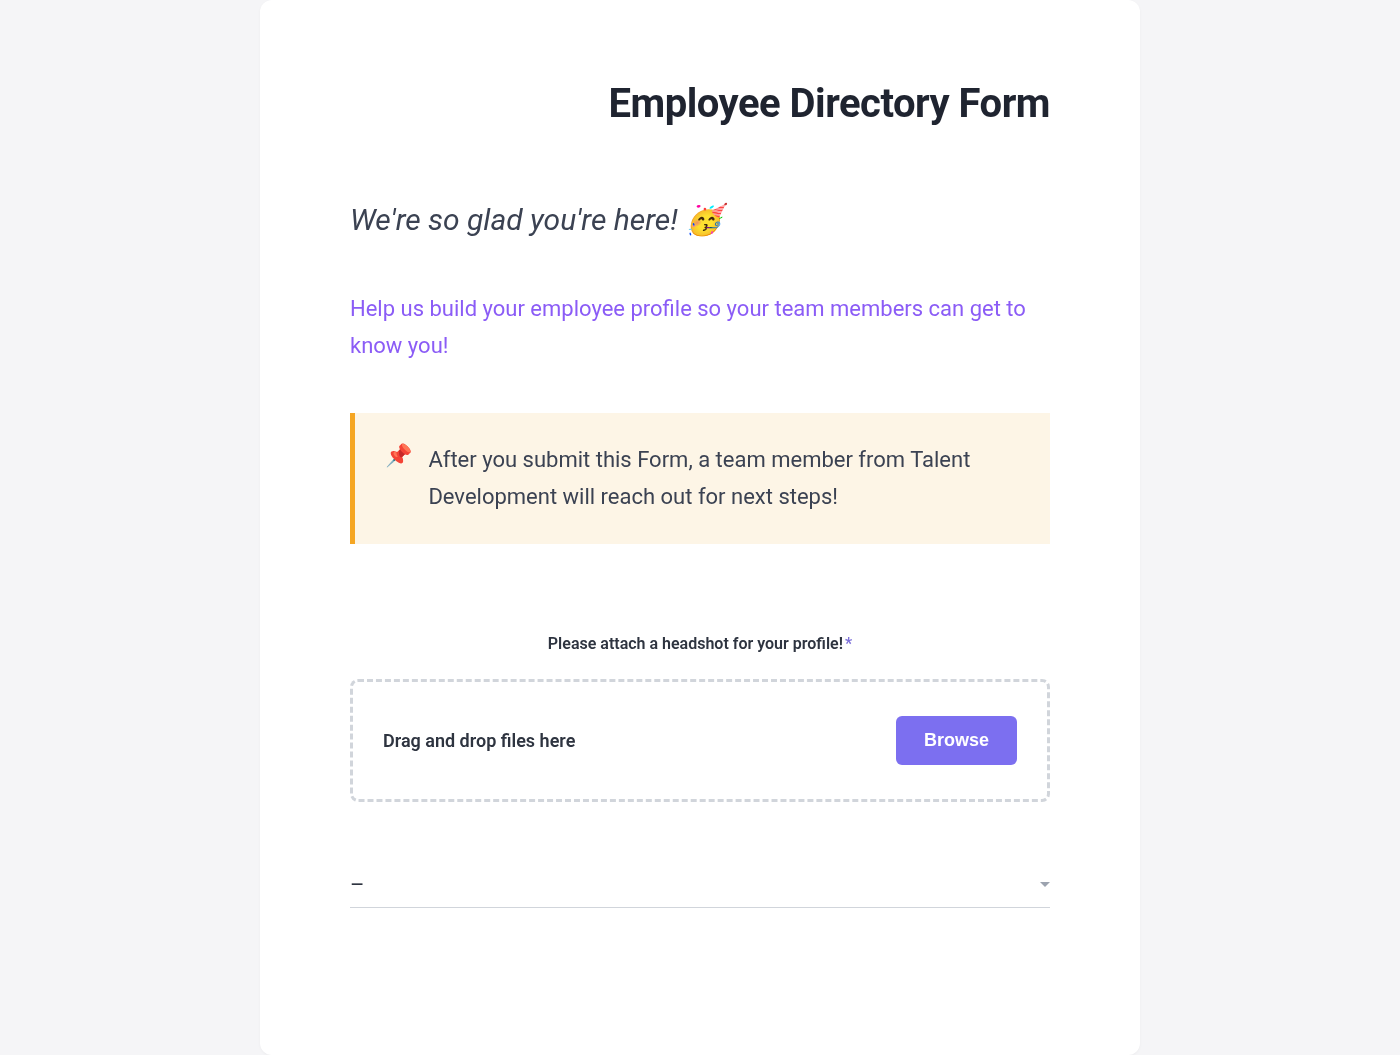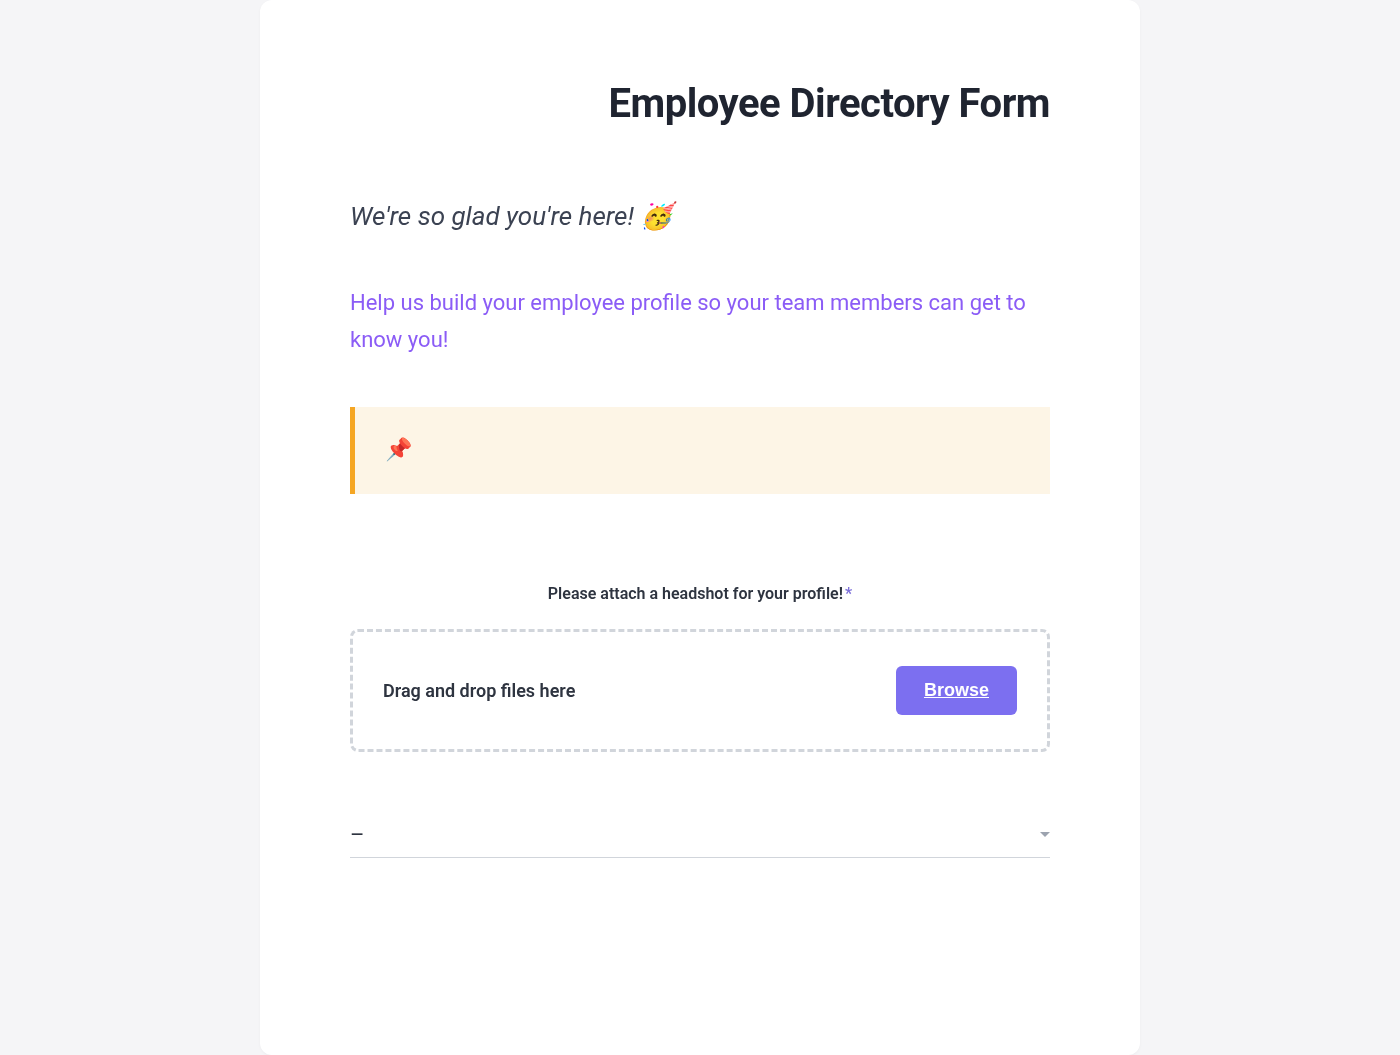--- a/index.html
+++ b/index.html
@@ -26,21 +26,21 @@
     .form-title {
       font-size: 40px;
       font-weight: 700;
       color: #1f2430;
       text-align: right;
       margin-bottom: 70px;
       letter-spacing: -0.5px;
     }
     .intro-italic {
       font-style: italic;
-      font-size: 26px;
+      font-size: 30px;
       color: #3b4252;
       margin-bottom: 48px;
       line-height: 1.5;
     }
     .intro-text {
       font-size: 22px;
       color: #8b5cf6;
       margin-bottom: 48px;
       line-height: 1.7;
     }
@@ -95,21 +95,20 @@
     }
     .browse-btn {
       background: #7c6ff0;
       color: #ffffff;
       border: none;
       padding: 14px 28px;
       font-size: 18px;
       font-weight: 600;
       border-radius: 6px;
       cursor: pointer;
-      text-decoration: underline;
     }
     .select-wrapper {
       position: relative;
       border-bottom: 1px solid #d1d5db;
       padding-bottom: 10px;
       display: flex;
       align-items: center;
       justify-content: space-between;
       cursor: pointer;
     }
@@ -131,20 +130,21 @@
 
 <div class="form-card">
   <h1 class="form-title">Employee Directory Form</h1>
 
   <p class="intro-italic">We're so glad you're here! 🥳</p>
 
   <p class="intro-text">Help us build your employee profile so your team members can get to know you!</p>
 
   <div class="callout">
     <span class="callout-icon">📌</span>
+    <span class="callout-text">After you submit this Form, a team member from Talent Development will reach out for next steps!</span>
   </div>
 
   <div class="field-group">
     <label class="field-label">
       <span>Please attach a headshot for your profile!</span><span class="required">*</span>
     </label>
     <div class="dropzone">
       <span class="dropzone-text">Drag and drop files here</span>
       <button class="browse-btn">Browse</button>
     </div>

